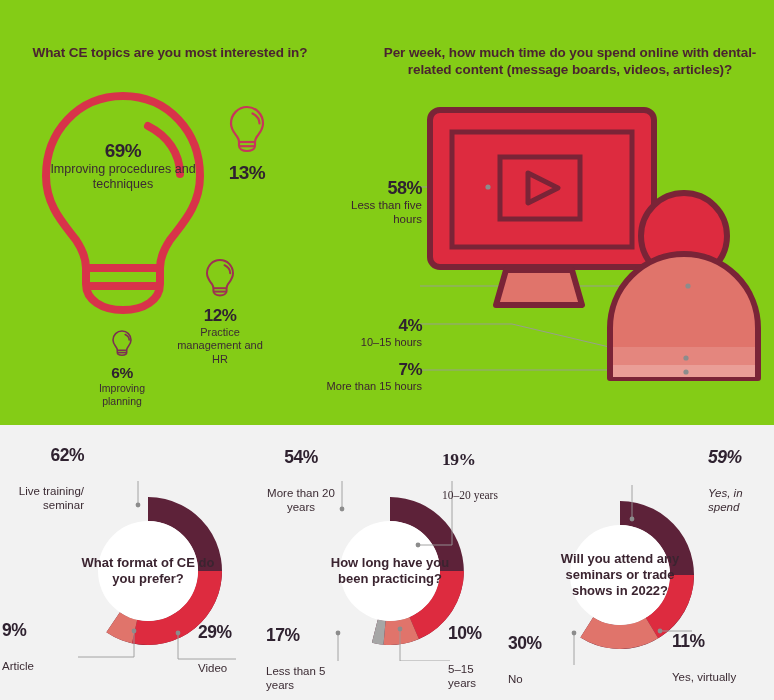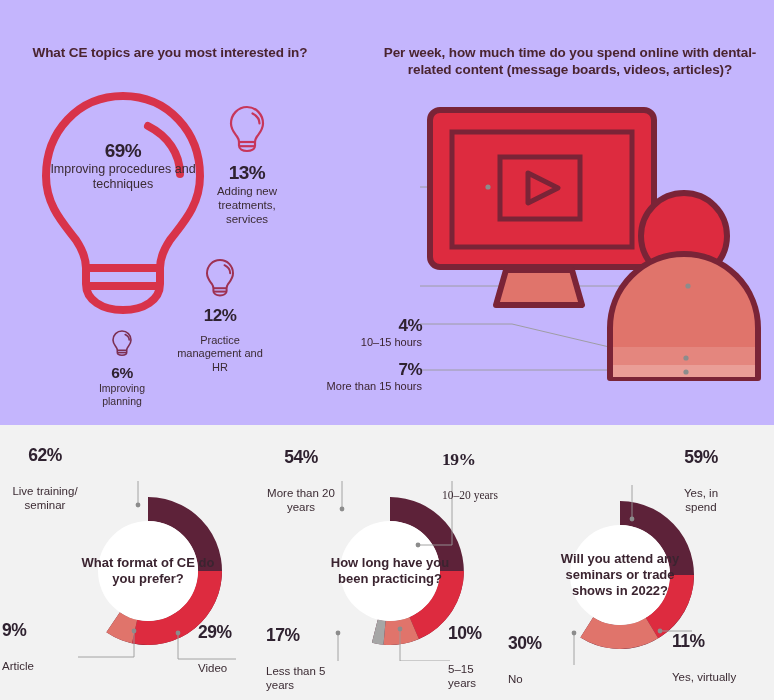--- a/index.html
+++ b/index.html
@@ -5,21 +5,21 @@
   * { box-sizing: border-box; margin: 0; padding: 0; }
   html, body {
     width: 774px; height: 700px;
     background: #ffffff;
     font-family: "Liberation Sans", sans-serif;
     overflow: hidden;
   }
   .page { position: relative; width: 774px; height: 700px; background: #fff; }
 
   
-  .top-section { position: absolute; left: 0; top: 0; width: 774px; height: 425px; background: #c4b5fd; }
+  .top-section { position: absolute; left: 0; top: 0; width: 774px; height: 425px; background: #84cc16; }
   .bottom-section { position: absolute; left: 0; top: 425px; width: 774px; height: 275px; background: #f2f2f2; }
 
   .q-title {
     position: absolute;
     text-align: center;
     font-weight: bold;
     color: #4a2430;
     line-height: 1.28;
     font-size: 13.5px;
     letter-spacing: -0.1px;
@@ -41,21 +41,21 @@
   #bulb-69 .txt { position: absolute; left: 0; top: 52px; width: 190px; text-align: center; }
   #bulb-69 .pct { font-size: 19px; color: #2f2230; }
   #bulb-69 .desc { font-size: 12.5px; color: #3b2b33; line-height: 1.22; }
 
   #bulb-13 { left: 200px; top: 104px; width: 94px; text-align: center; }
   #bulb-13 .pct { font-size: 19px; color: #2f2230; margin-top: 2px; }
   #bulb-13 .desc { font-size: 11.5px; color: #3b2b33; line-height: 1.22; }
 
   #bulb-12 { left: 175px; top: 256px; width: 90px; text-align: center; }
   #bulb-12 .pct { font-size: 17px; color: #2f2230; margin-top: 2px; }
-  #bulb-12 .desc { font-size: 11px; color: #3b2b33; line-height: 1.22; margin-top: 8px; }
+  #bulb-12 .desc { font-size: 11px; color: #3b2b33; line-height: 1.22; }
 
   #bulb-6 { left: 82px; top: 327px; width: 80px; text-align: center; }
   #bulb-6 .pct { font-size: 15.5px; color: #2f2230; margin-top: 1px; }
   #bulb-6 .desc { font-size: 10.5px; color: #3b2b33; line-height: 1.22; }
 
   
   .callout { position: absolute; text-align: right; color: #3b2430; }
   .callout .pct { font-weight: bold; letter-spacing: -0.5px; color: #2f2230; }
   .callout .desc { font-weight: normal; }
   #co-58 { left: 330px; top: 178px; width: 92px; }
@@ -117,21 +117,20 @@
           <path d="M17 1 C 8 1 1 8.5 1 17.5 C 1 23.5 4.5 27 7 30.5 C 8.6 32.8 9 34.5 9 36
                    L 9 39.5 C 9 43 12.6 45 17 45 C 21.4 45 25 43 25 39.5 L 25 36
                    C 25 34.5 25.4 32.8 27 30.5 C 29.5 27 33 23.5 33 17.5 C 33 8.5 26 1 17 1 Z" fill="none" stroke="#c7365a" stroke-width="2.2" stroke-linejoin="round"></path>
           <path d="M22.5 7.5 C 27 9.8 29.5 13.5 29.5 17.5" fill="none" stroke="#c7365a" stroke-width="2.2" stroke-linecap="round"></path>
           <line x1="9.3" y1="36" x2="24.7" y2="36" stroke="#c7365a" stroke-width="2.2"></line>
           <line x1="9.3" y1="40.2" x2="24.7" y2="40.2" stroke="#c7365a" stroke-width="2.2"></line>
         </g>
       </svg>
       <div class="bulb-label">
         <span class="pct">13%</span>
-        <span class="desc">Adding new treatments, services</span>
       </div>
     </div>
 
     <div class="bulb-item" id="bulb-12">
       <svg width="90" height="48" viewBox="0 0 90 48">
         <g transform="translate(31,3)">
           <path d="M14 1 C 6.6 1 1 7 1 14.3 C 1 19.2 3.7 22 5.8 24.8 C 7 26.6 7.4 28 7.4 29.2
                    L 7.4 32 C 7.4 34.8 10.4 36.4 14 36.4 C 17.6 36.4 20.6 34.8 20.6 32 L 20.6 29.2
                    C 20.6 28 21 26.6 22.2 24.8 C 24.3 22 27 19.2 27 14.3 C 27 7 21.4 1 14 1 Z" fill="none" stroke="#9e3152" stroke-width="2" stroke-linejoin="round"></path>
           <path d="M18.5 6.2 C 22.2 8 24.2 11 24.2 14.3" fill="none" stroke="#9e3152" stroke-width="2" stroke-linecap="round"></path>
@@ -185,20 +184,24 @@
       <path d="M190 283 L 190 233 A 74 74 0 0 1 338 233 L 338 283 Z" fill="#e0746b" stroke="#7a2437" stroke-width="6" stroke-linejoin="round"></path>
       <rect x="193" y="252" width="142" height="18" fill="#e4867e"></rect>
       <rect x="193" y="270" width="142" height="12" fill="#ea9e97"></rect>
 
       <circle cx="68" cy="92" r="2.6" fill="#8c8c8c"></circle>
       <circle cx="268" cy="191" r="2.6" fill="#8c8c8c"></circle>
       <circle cx="266" cy="263" r="2.6" fill="#8c8c8c"></circle>
       <circle cx="266" cy="277" r="2.6" fill="#8c8c8c"></circle>
     </svg>
 
+    <div class="callout" id="co-58">
+      <span class="pct">58%</span>
+      <span class="desc">Less than five hours</span>
+    </div>
     <div class="callout" id="co-4">
       <span class="pct">4%</span>
       <span class="desc">10–15 hours</span>
     </div>
     <div class="callout" id="co-7">
       <span class="pct">7%</span>
       <span class="desc">More than 15 hours</span>
     </div>
   </div>
 
@@ -220,21 +223,21 @@
         <path d="M 76 176 L 76 150"></path>
         <path d="M 20 176 L 76 176"></path>
         <path d="M 120 178 L 120 152"></path>
         <path d="M 178 178 L 120 178"></path>
       </g>
       <circle cx="80" cy="24" r="2.4" fill="#8c8c8c"></circle>
       <circle cx="76" cy="150" r="2.4" fill="#8c8c8c"></circle>
       <circle cx="120" cy="152" r="2.4" fill="#8c8c8c"></circle>
     </svg>
     <div class="donut-center" style="left:78px; top:96px; width:140px; height:100px;">What format of CE do you prefer?</div>
-    <div class="dlabel" style="left:6px; top:20px; width:78px; text-align:center;">
+    <div class="dlabel" style="left:6px; top:20px; width:78px; text-align:right;">
       <span class="pct">62%</span><br>
       <span class="desc">Live training/ seminar</span>
     </div>
     <div class="dlabel" style="left:2px; top:195px; width:56px; text-align:left;">
       <span class="pct">9%</span><br>
       <span class="desc">Article</span>
     </div>
     <div class="dlabel" style="left:198px; top:197px; width:62px; text-align:left;">
       <span class="pct">29%</span><br>
       <span class="desc">Video</span>
@@ -296,21 +299,21 @@
       <g stroke="#9a9a9a" stroke-width="0.9" fill="none">
         <path d="M 134 -22 L 102 -22 L 102 32"></path>
         <path d="M 130 146 L 162 146"></path>
         <path d="M 44 148 L 44 186 L 2 186"></path>
       </g>
       <circle cx="102" cy="34" r="2.4" fill="#8c8c8c"></circle>
       <circle cx="130" cy="146" r="2.4" fill="#8c8c8c"></circle>
       <circle cx="44" cy="148" r="2.4" fill="#8c8c8c"></circle>
     </svg>
     <div class="donut-center" style="left:550px; top:100px; width:140px; height:100px;">Will you attend any seminars or trade shows in 2022?</div>
-    <div class="dlabel" style="left:668px; top:22px; width:66px; text-align:center;">
+    <div class="dlabel" style="left:708px; top:22px; width:66px; text-align:left;font-style:italic;">
       <span class="pct">59%</span><br>
       <span class="desc">Yes, in spend</span>
     </div>
     <div class="dlabel" style="left:672px; top:206px; width:66px; text-align:left;">
       <span class="pct">11%</span><br>
       <span class="desc">Yes, virtually</span>
     </div>
     <div class="dlabel" style="left:508px; top:208px; width:56px; text-align:left;">
       <span class="pct">30%</span><br>
       <span class="desc">No</span>

